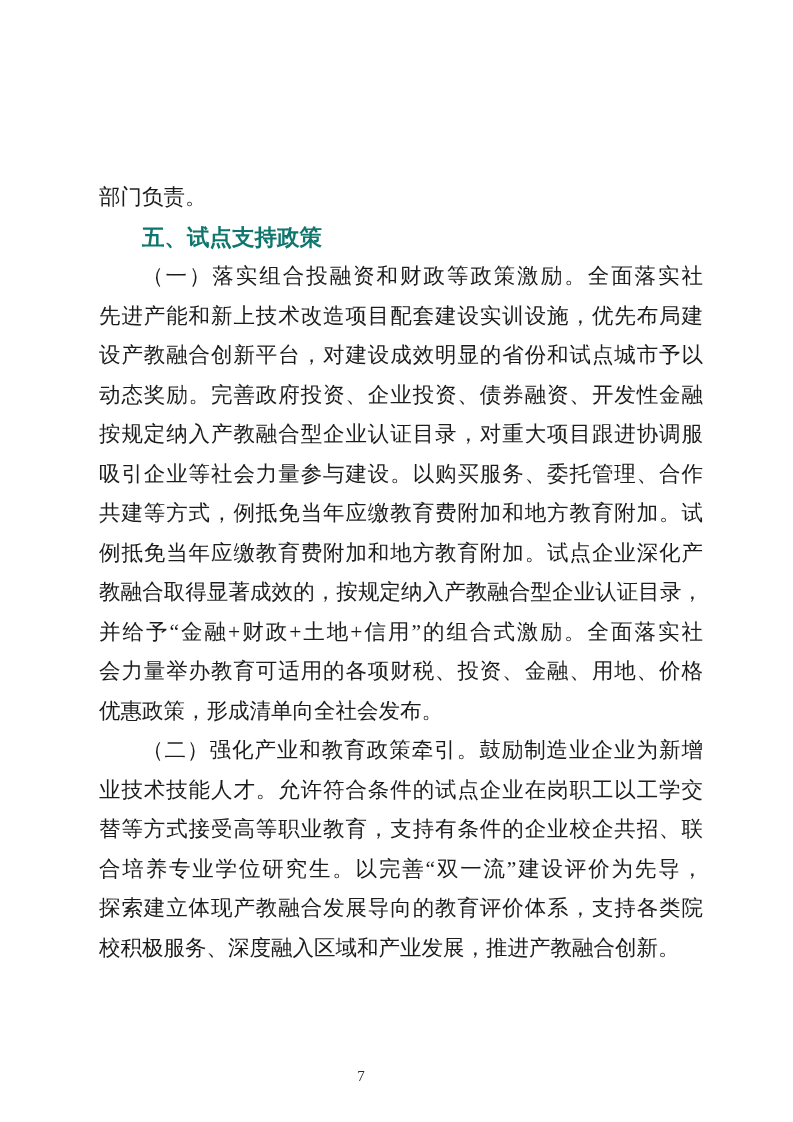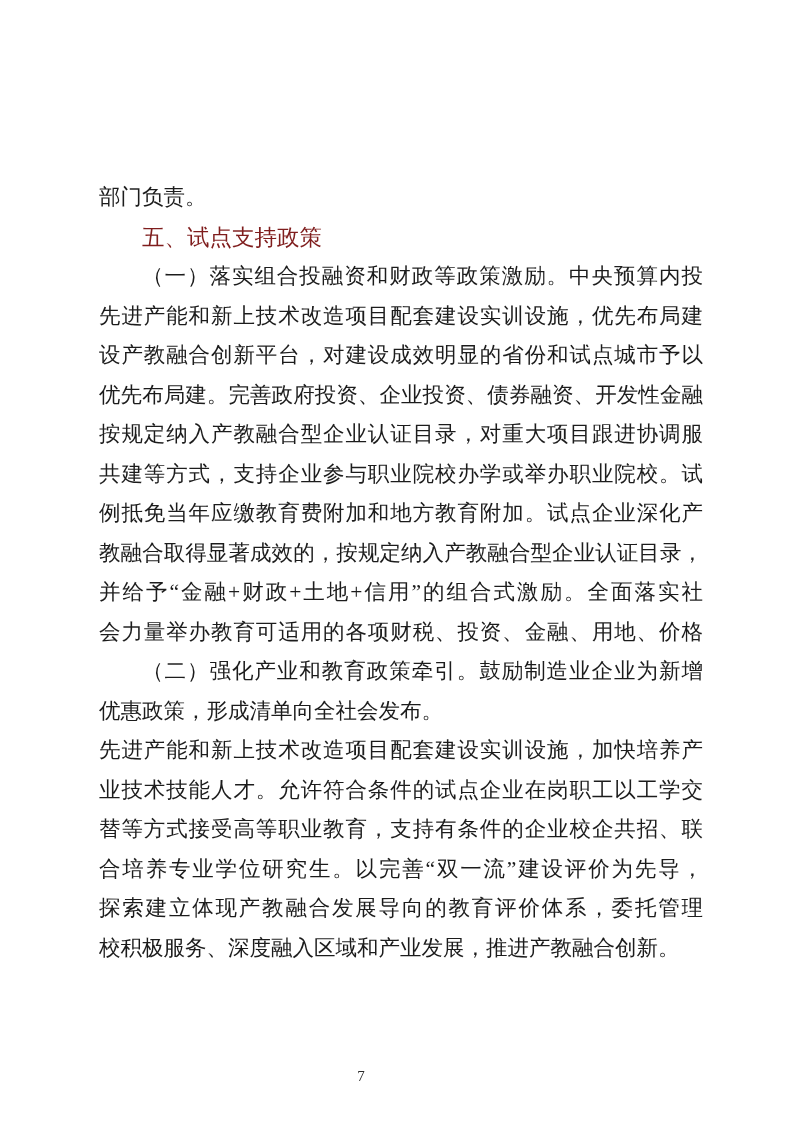--- a/index.html
+++ b/index.html
@@ -34,28 +34,28 @@
   }
   .line.para-end {
     text-align: left;
     text-align-last: left;
   }
   .line.indent {
     text-indent: 43px;
   }
   .section-heading {
     font-family: "Liberation Sans", sans-serif;
-    font-weight: normal;
+    font-weight: bold;
     font-size: 22.5px;
     height: 39.5px;
     line-height: 39.5px;
     text-indent: 43px;
     text-align: left;
     text-align-last: left;
-    color: #7f1d1d;
+    color: #0f766e;
   }
   .page-number {
     position: absolute;
     top: 1022px;
     left: 0;
     width: 100%;
     text-align: center;
     font-size: 15px;
     line-height: 20px;
     color: #2a2a2a;
@@ -65,36 +65,36 @@
 </head>
 <body>
 
 <div class="doc-page">
   <div class="content">
 
     <div class="line para-end">部门负责。</div>
 
     <div class="section-heading">五、试点支持政策</div>
 
-    <div class="line indent">（一）落实组合投融资和财政等政策激励。中央预算内投</div>
+    <div class="line indent">（一）落实组合投融资和财政等政策激励。全面落实社</div>
     <div class="line">先进产能和新上技术改造项目配套建设实训设施，优先布局建</div>
     <div class="line">设产教融合创新平台，对建设成效明显的省份和试点城市予以</div>
-    <div class="line">优先布局建。完善政府投资、企业投资、债券融资、开发性金融</div>
+    <div class="line">动态奖励。完善政府投资、企业投资、债券融资、开发性金融</div>
     <div class="line">按规定纳入产教融合型企业认证目录，对重大项目跟进协调服务，</div>
-    <div class="line">共建等方式，支持企业参与职业院校办学或举办职业院校。试</div>
+    <div class="line">吸引企业等社会力量参与建设。以购买服务、委托管理、合作</div>
+    <div class="line">共建等方式，例抵免当年应缴教育费附加和地方教育附加。试</div>
     <div class="line">例抵免当年应缴教育费附加和地方教育附加。试点企业深化产</div>
     <div class="line">教融合取得显著成效的，按规定纳入产教融合型企业认证目录，</div>
     <div class="line">并给予“金融+财政+土地+信用”的组合式激励。全面落实社</div>
     <div class="line">会力量举办教育可适用的各项财税、投资、金融、用地、价格</div>
+    <div class="line para-end">优惠政策，形成清单向全社会发布。</div>
+
     <div class="line indent">（二）强化产业和教育政策牵引。鼓励制造业企业为新增</div>
-
-    <div class="line para-end">优惠政策，形成清单向全社会发布。</div>
-    <div class="line">先进产能和新上技术改造项目配套建设实训设施，加快培养产</div>
     <div class="line">业技术技能人才。允许符合条件的试点企业在岗职工以工学交</div>
     <div class="line">替等方式接受高等职业教育，支持有条件的企业校企共招、联</div>
     <div class="line">合培养专业学位研究生。以完善“双一流”建设评价为先导，</div>
-    <div class="line">探索建立体现产教融合发展导向的教育评价体系，委托管理</div>
+    <div class="line">探索建立体现产教融合发展导向的教育评价体系，支持各类院</div>
     <div class="line para-end">校积极服务、深度融入区域和产业发展，推进产教融合创新。</div>
 
   </div>
 
   <div class="page-number">7</div>
 </div>
 
 </body></html>

